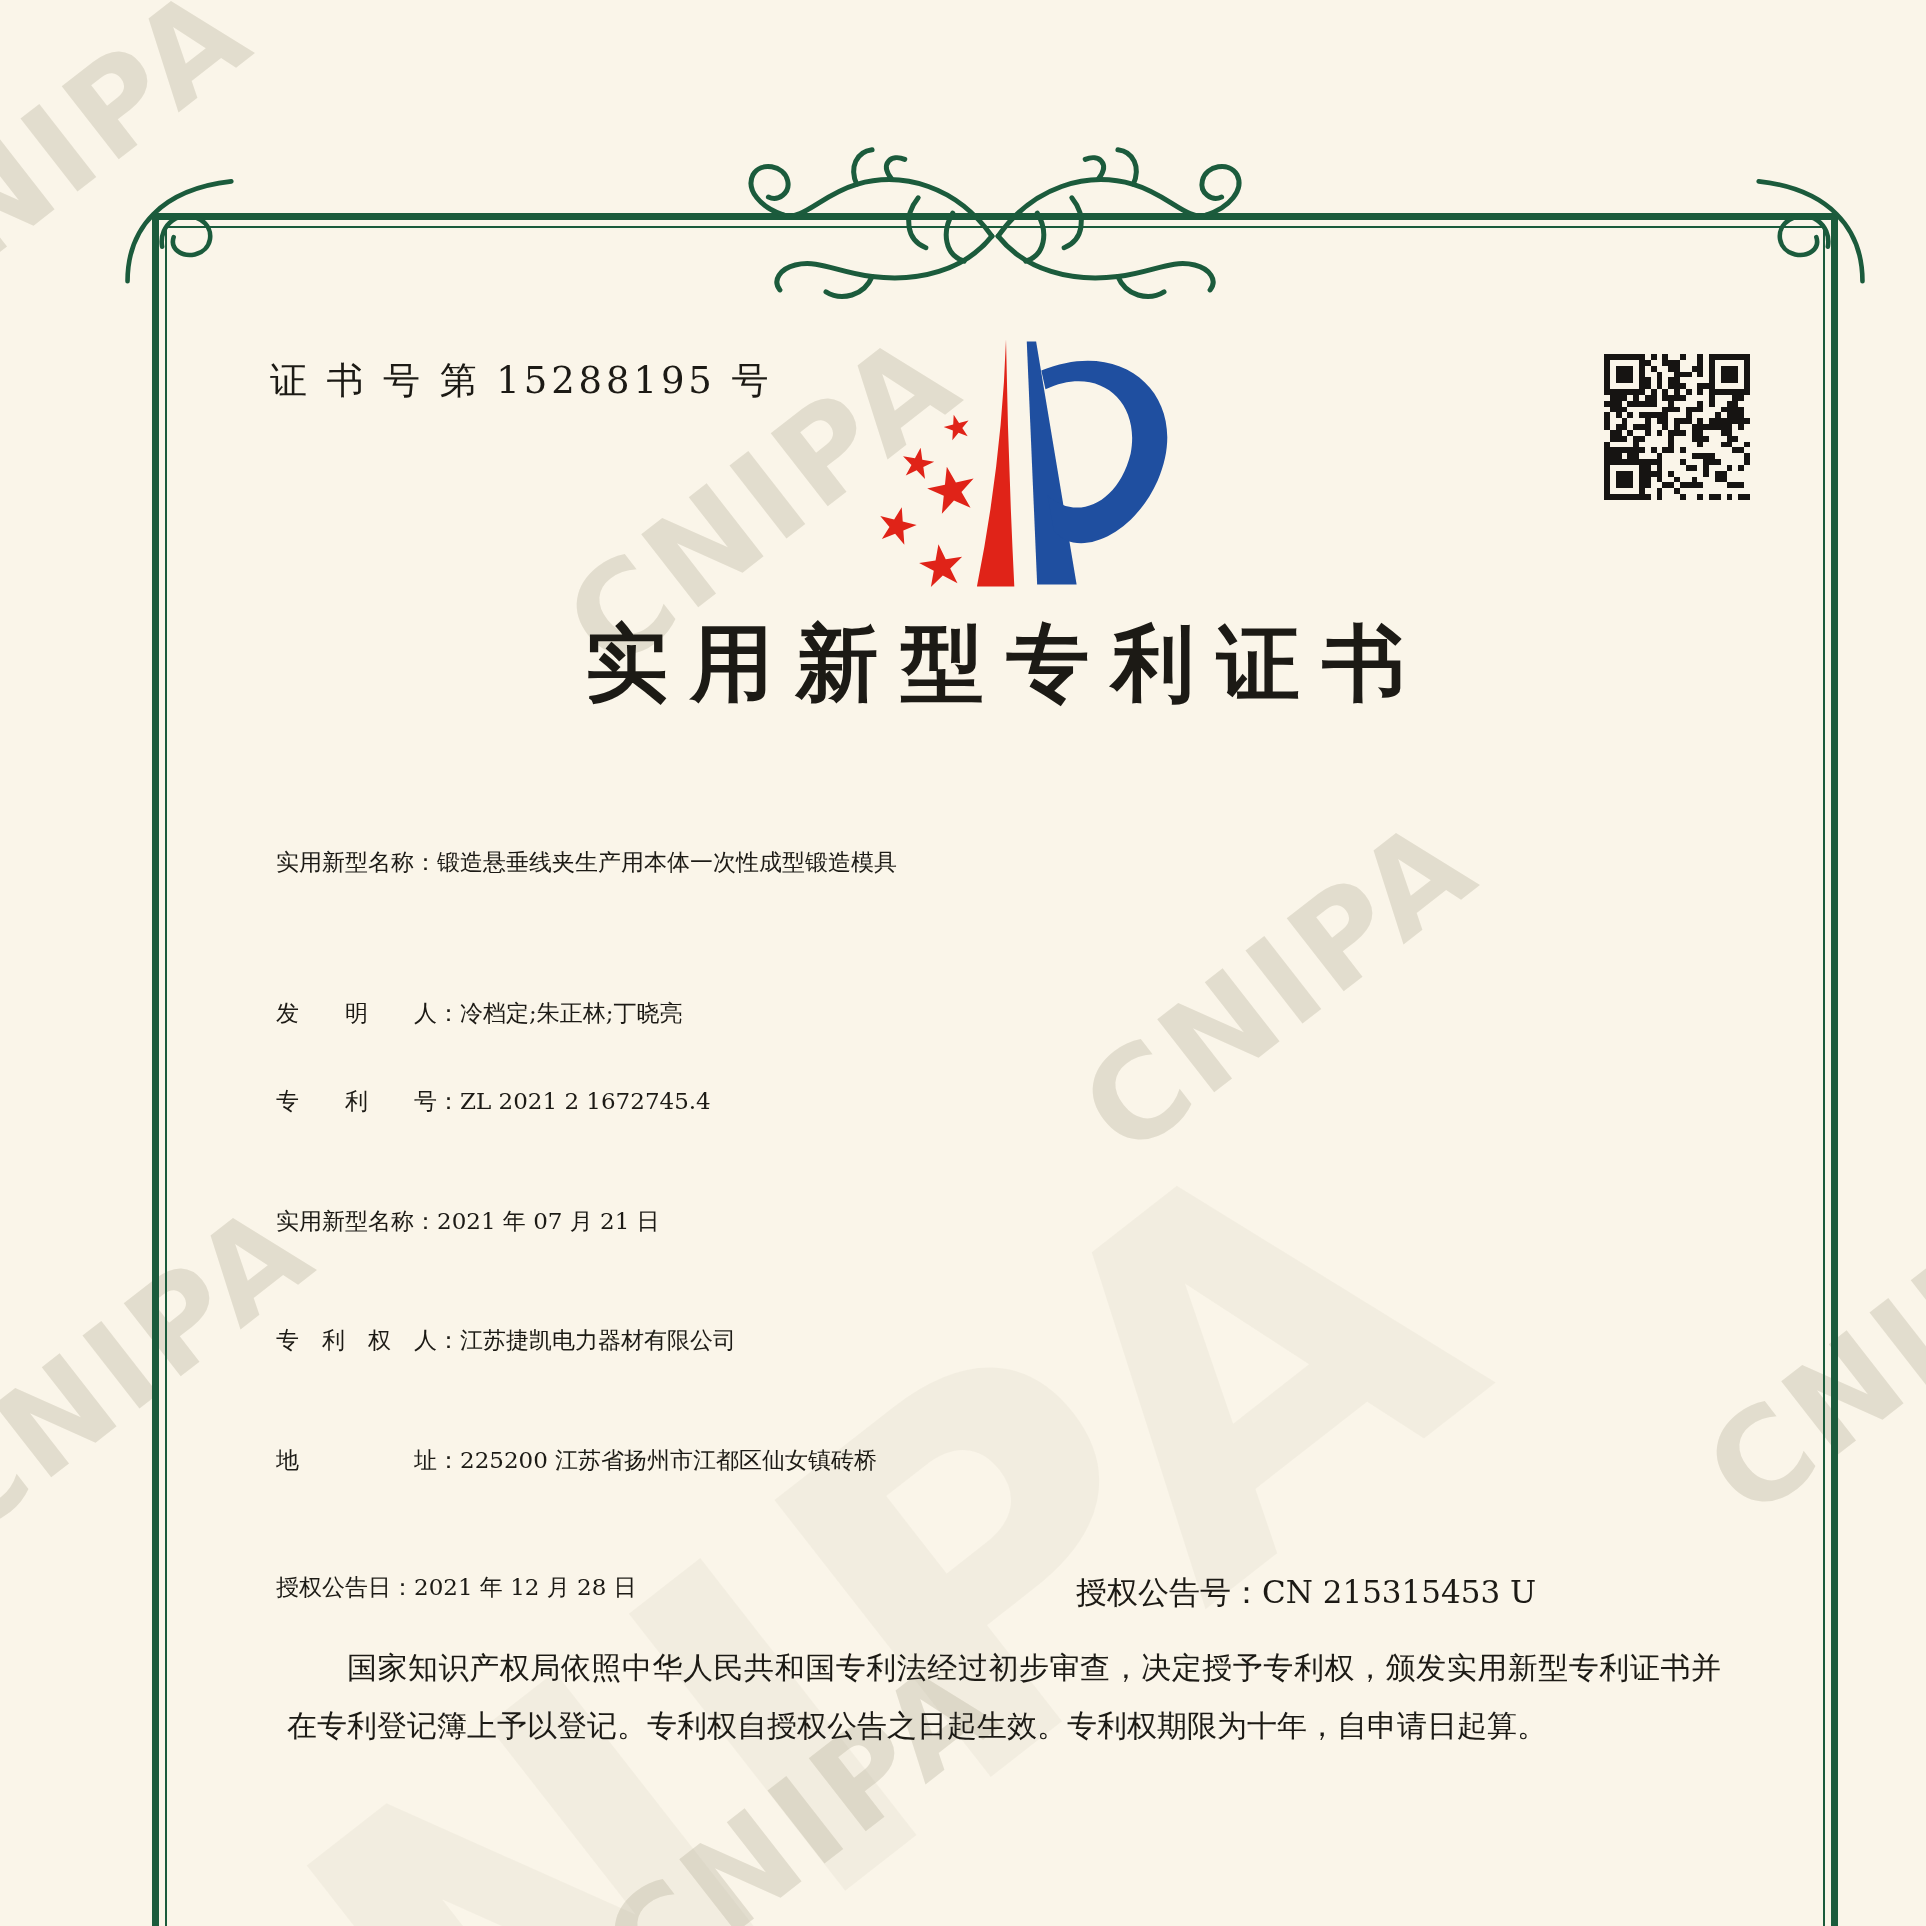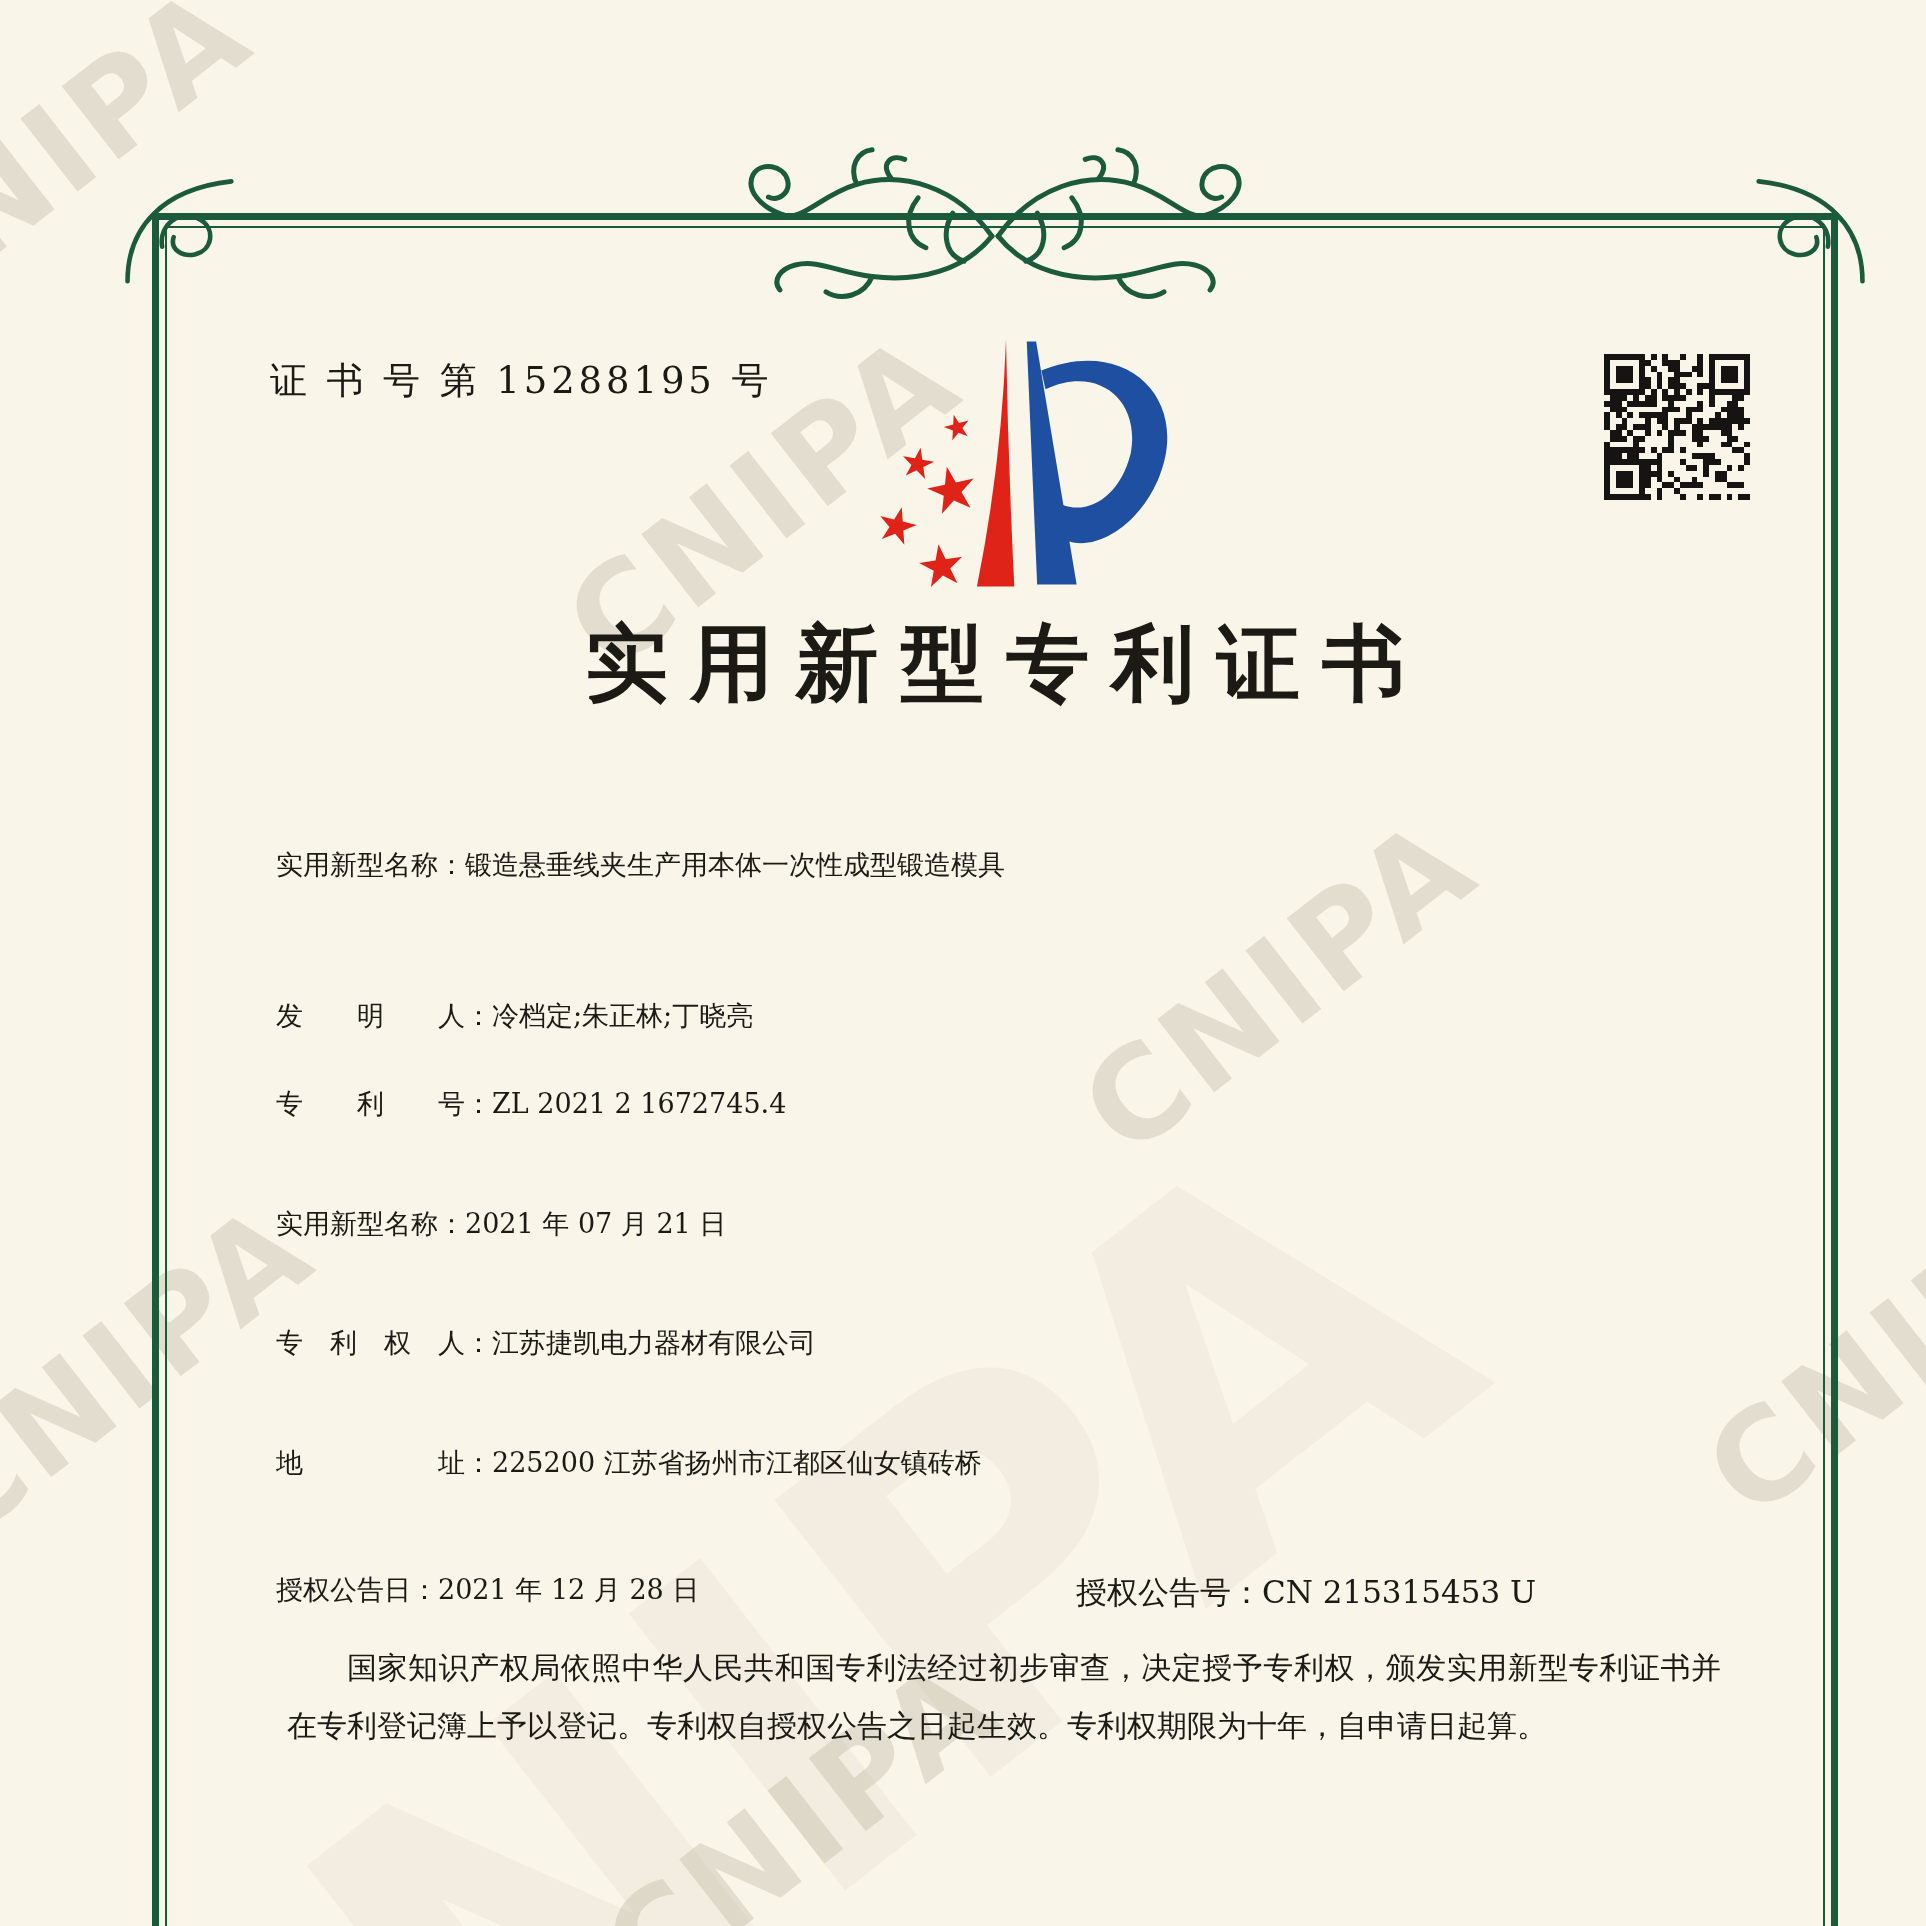--- a/index.html
+++ b/index.html
@@ -33,21 +33,21 @@
   .corner-tr{left:1751px;top:166px;width:123px;height:123px;}
   
   .cert-no{position:absolute;left:270px;top:356px;font-size:37px;letter-spacing:3.9px;white-space:nowrap;}
   .logo{position:absolute;left:844px;top:327px;width:324px;height:270px;}
   .qr{position:absolute;left:1604px;top:354px;width:146px;height:146px;
     display:grid;grid-template-columns:repeat(25,1fr);grid-template-rows:repeat(25,1fr);}
   .qr .d{background:#161412;}
   .title{position:absolute;left:0;right:0;top:609px;text-align:center;
     font-size:83px;font-weight:bold;letter-spacing:22.3px;padding-left:22.3px;white-space:nowrap;}
   
-  .row{position:absolute;left:276px;font-size:27px;white-space:nowrap;}
+  .row{position:absolute;left:276px;font-size:23px;white-space:nowrap;}
   .r0{top:847px;} .r1{top:998px;} .r2{top:1086px;} .r3{top:1206px;}
   .r4{top:1325px;} .r5{top:1445px;} .r6{top:1572px;}
   .grant2{position:absolute;left:1076px;top:1572px;font-size:31px;white-space:nowrap;}
   .paras{position:absolute;left:276px;top:1628px;width:1456px;
     font-size:30px;line-height:58px;text-align:justify;}
   .paras p{margin:11px;text-indent:2em;}
 </style>
 </head>
 <body>
 

